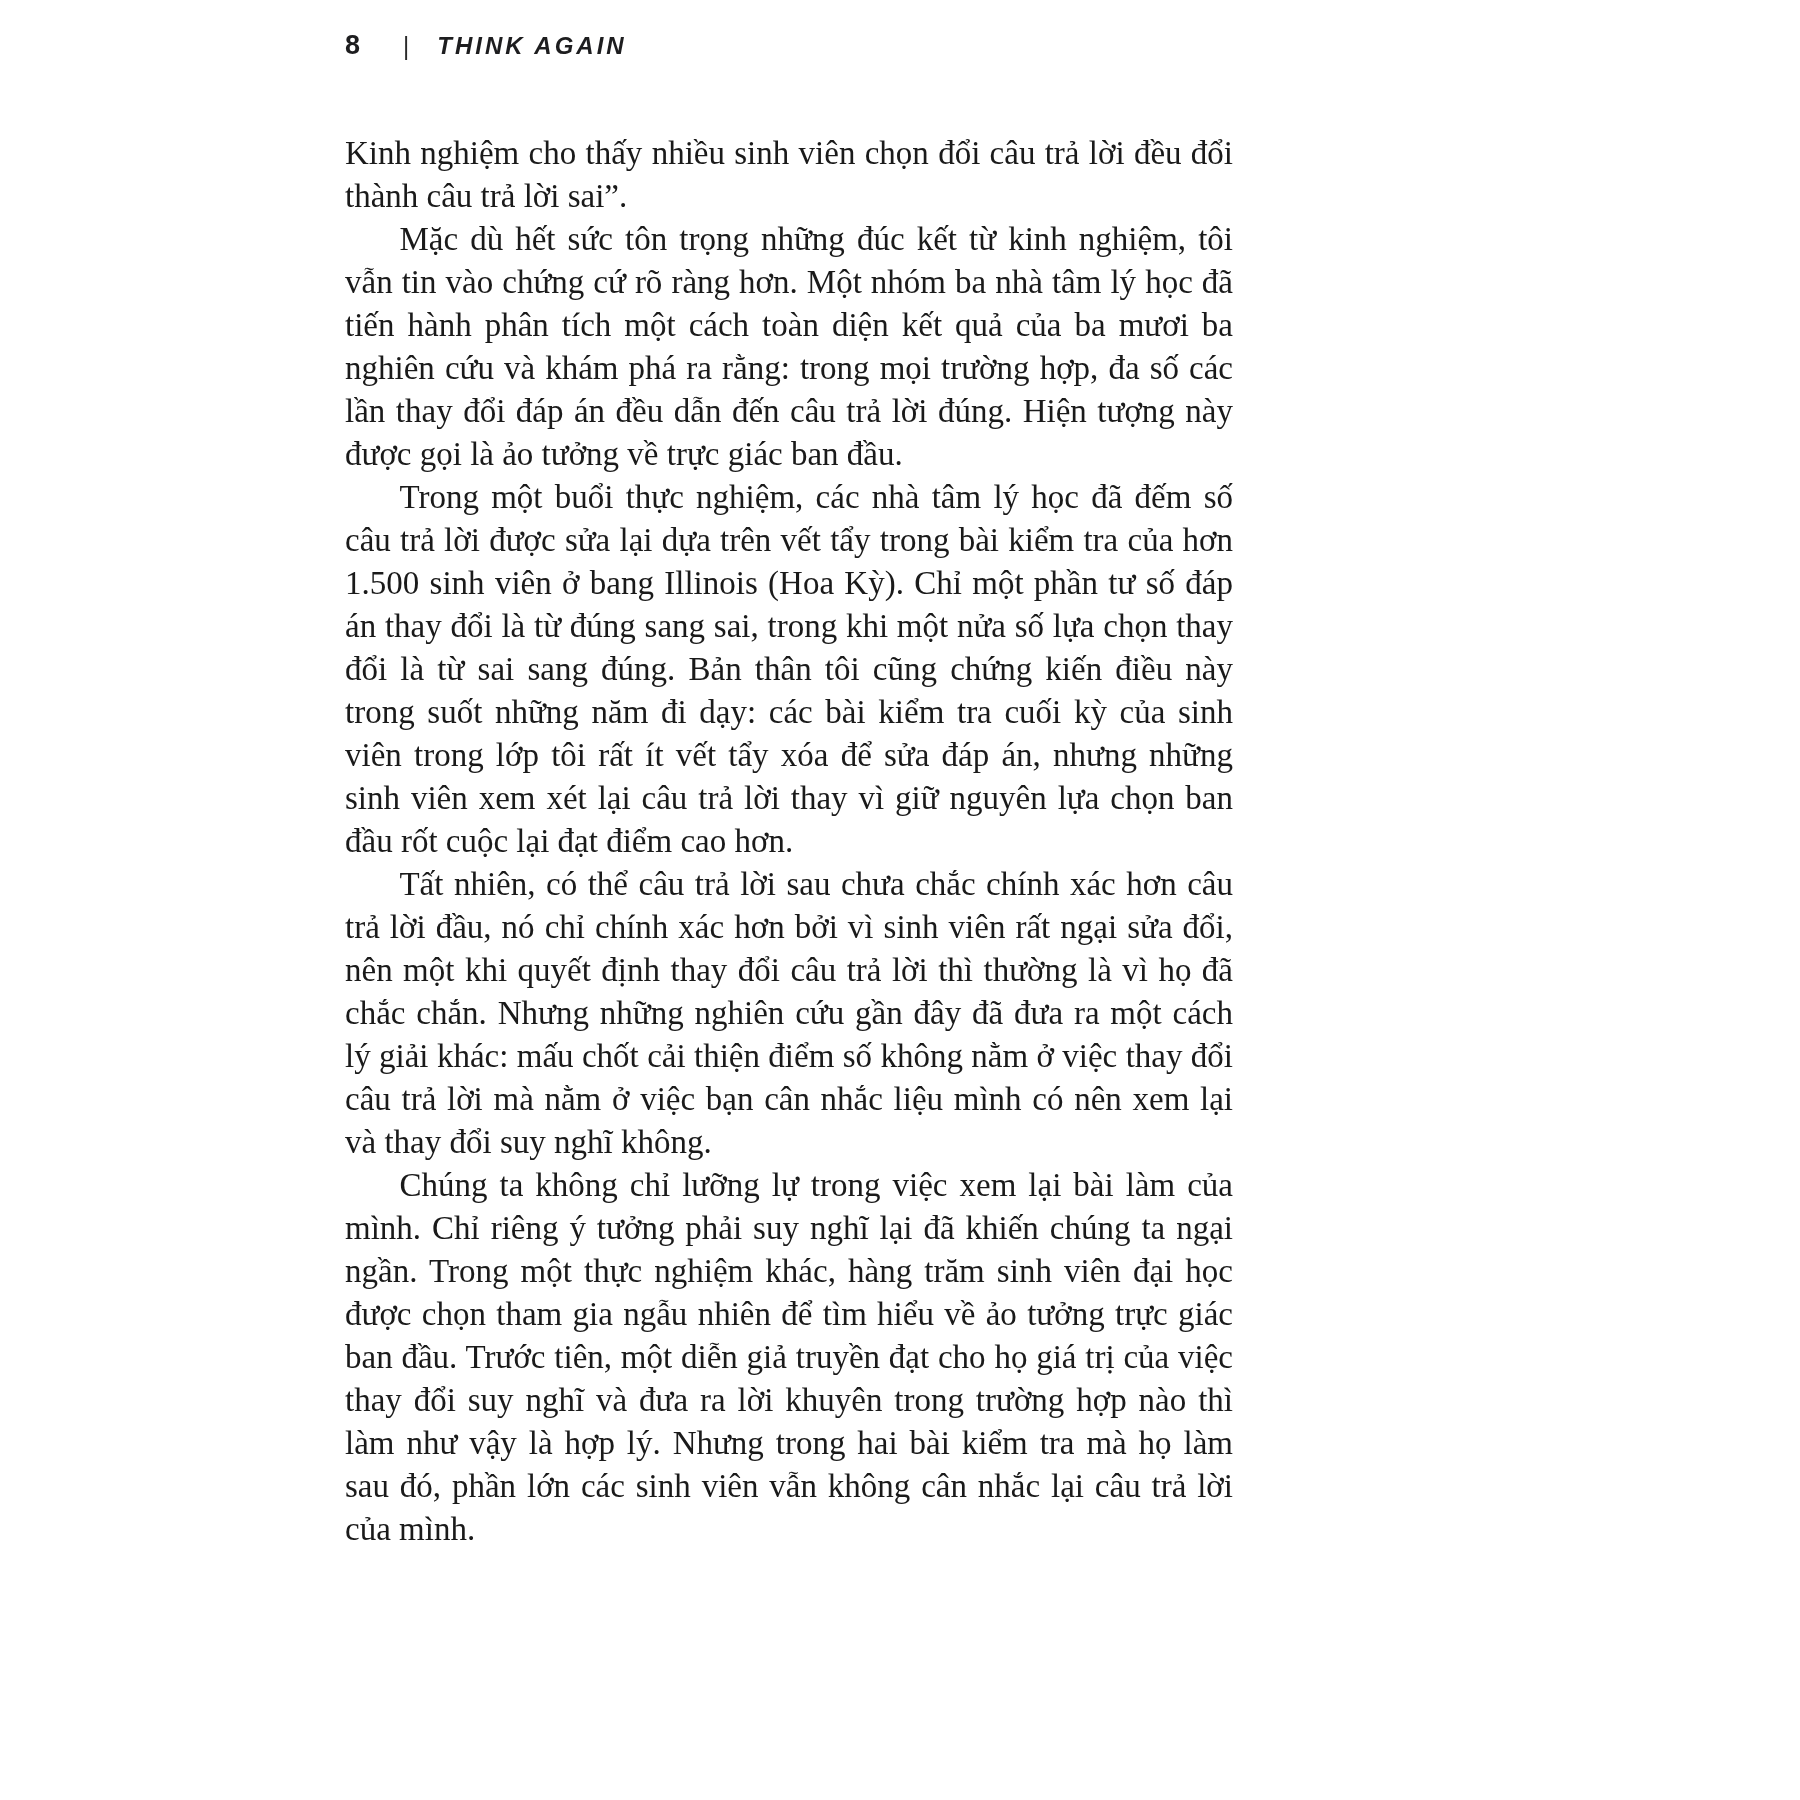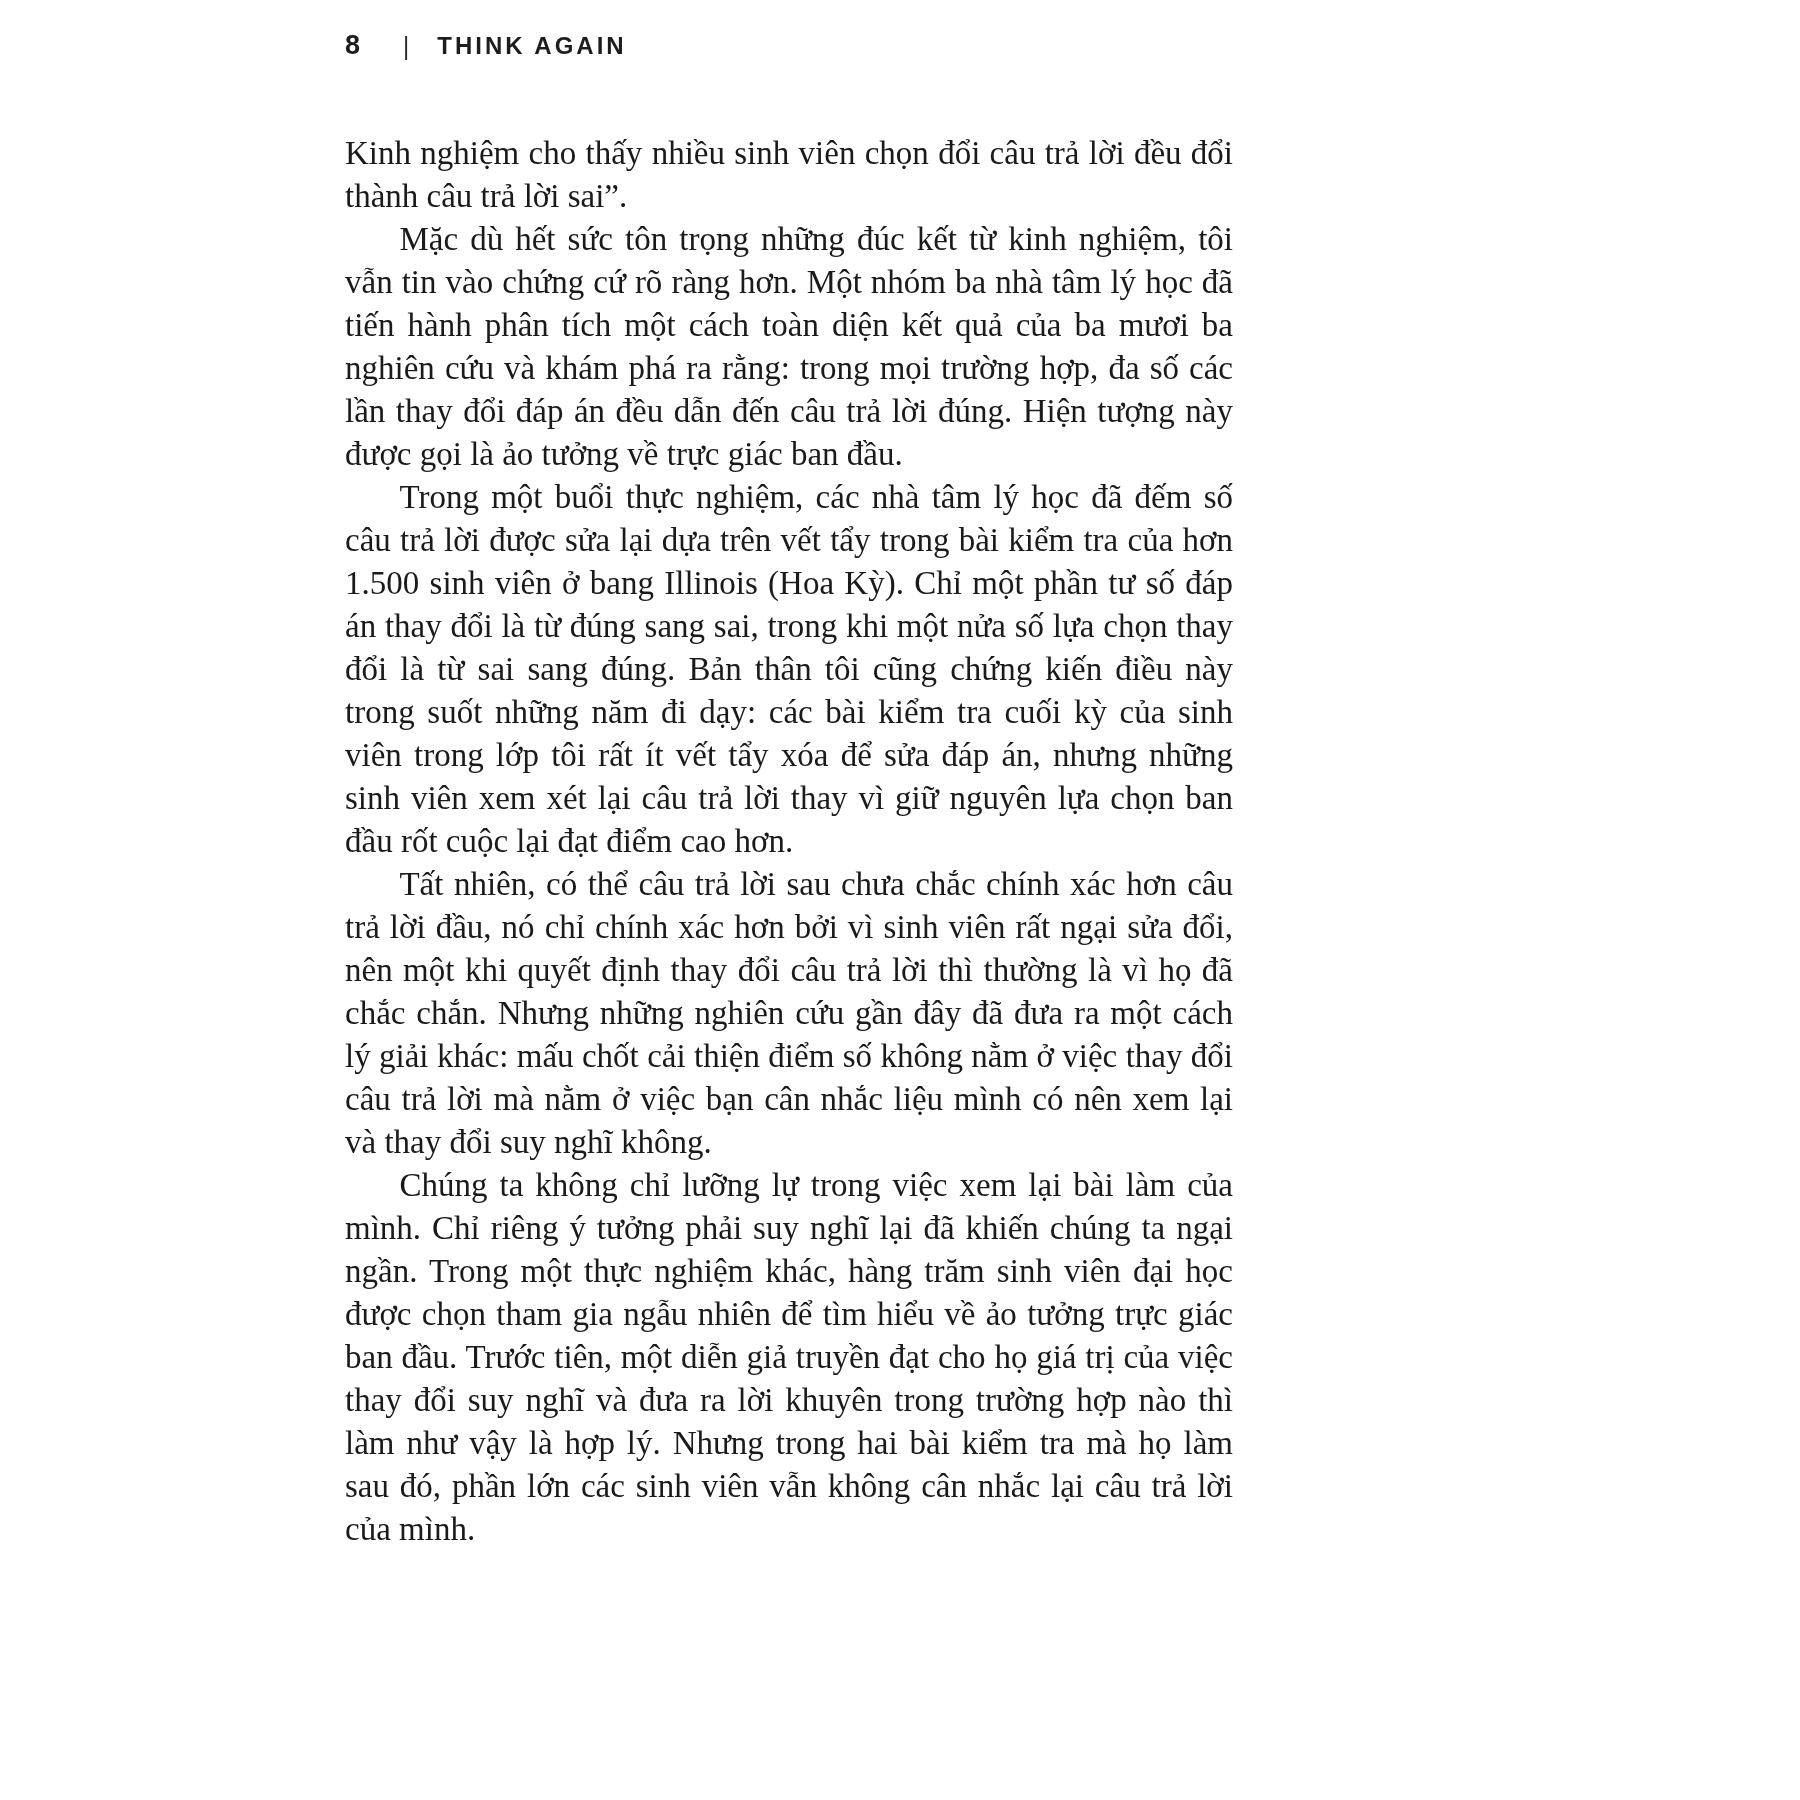--- a/index.html
+++ b/index.html
@@ -33,20 +33,21 @@
   .head-sep {
     font-size: 24px;
     font-weight: normal;
     color: #2a2a2a;
     margin: 0 28px 0 42px;
     transform: scaleY(1.1);
   }
   .book-title {
     font-size: 24px;
     letter-spacing: 3px;
+    font-style: italic;
   }
   .text-block {
     position: absolute;
     top: 132px;
     left: 345px;
     width: 888px;
     font-size: 33px;
     line-height: 43px;
     text-align: justify;
     text-justify: inter-word;

